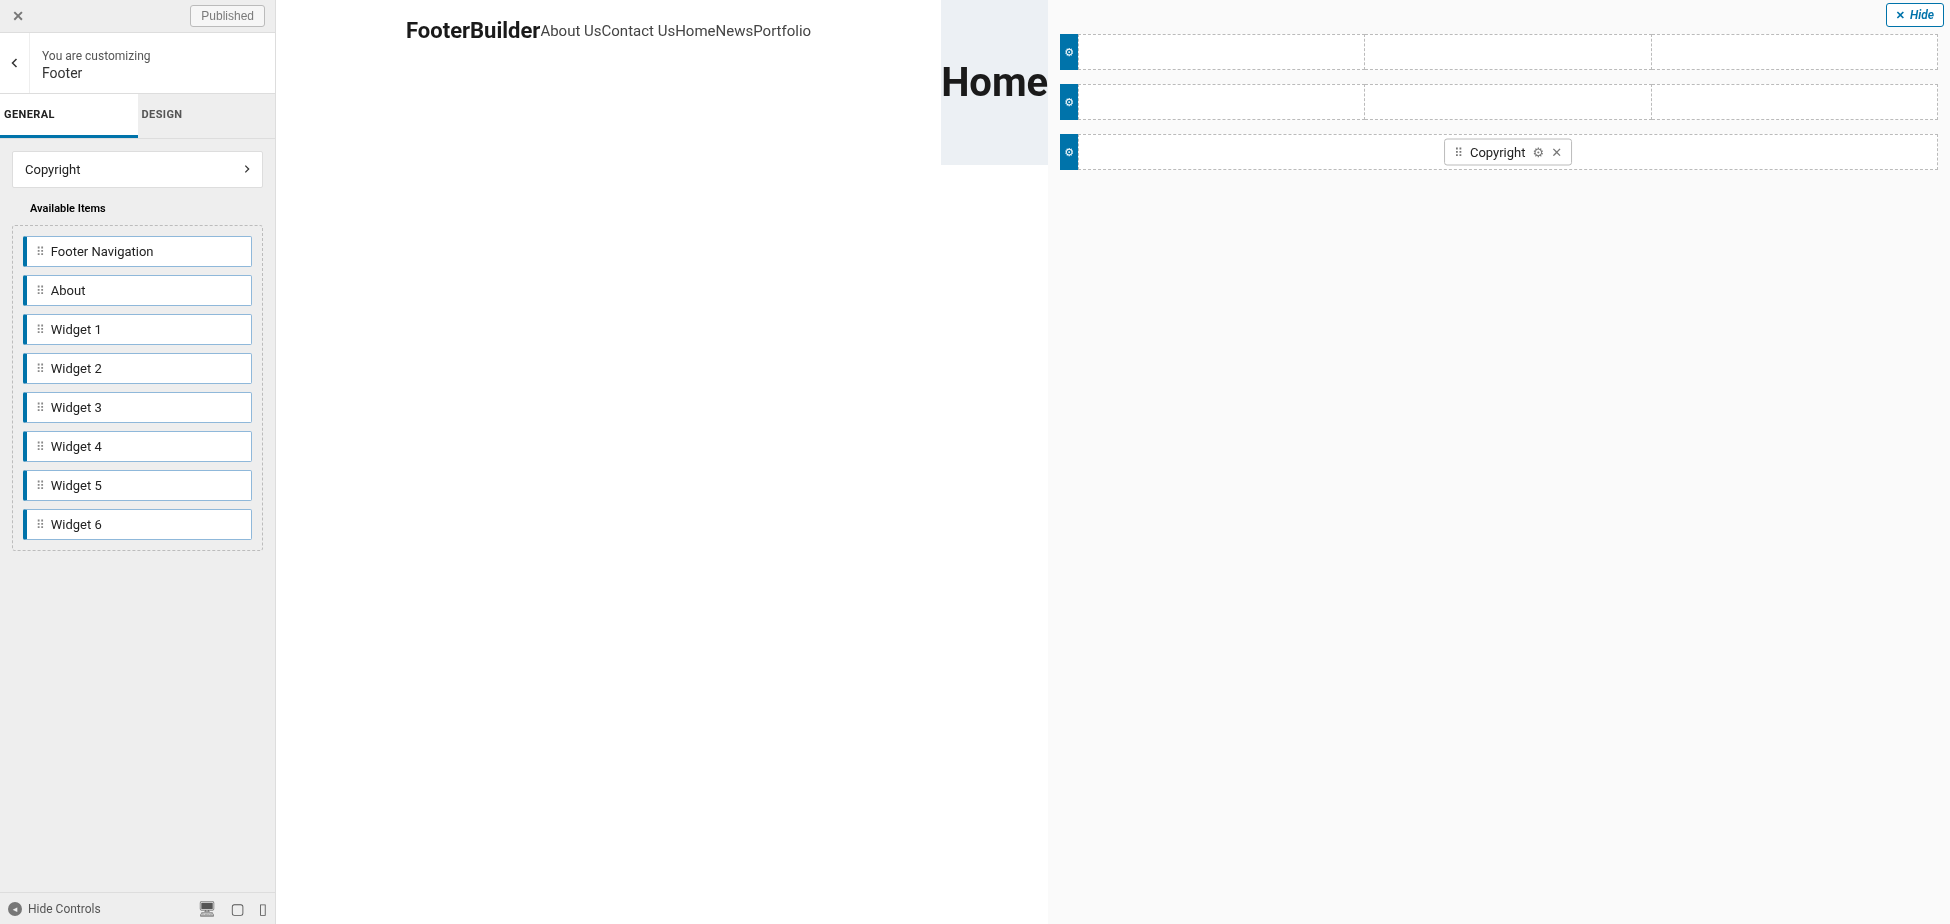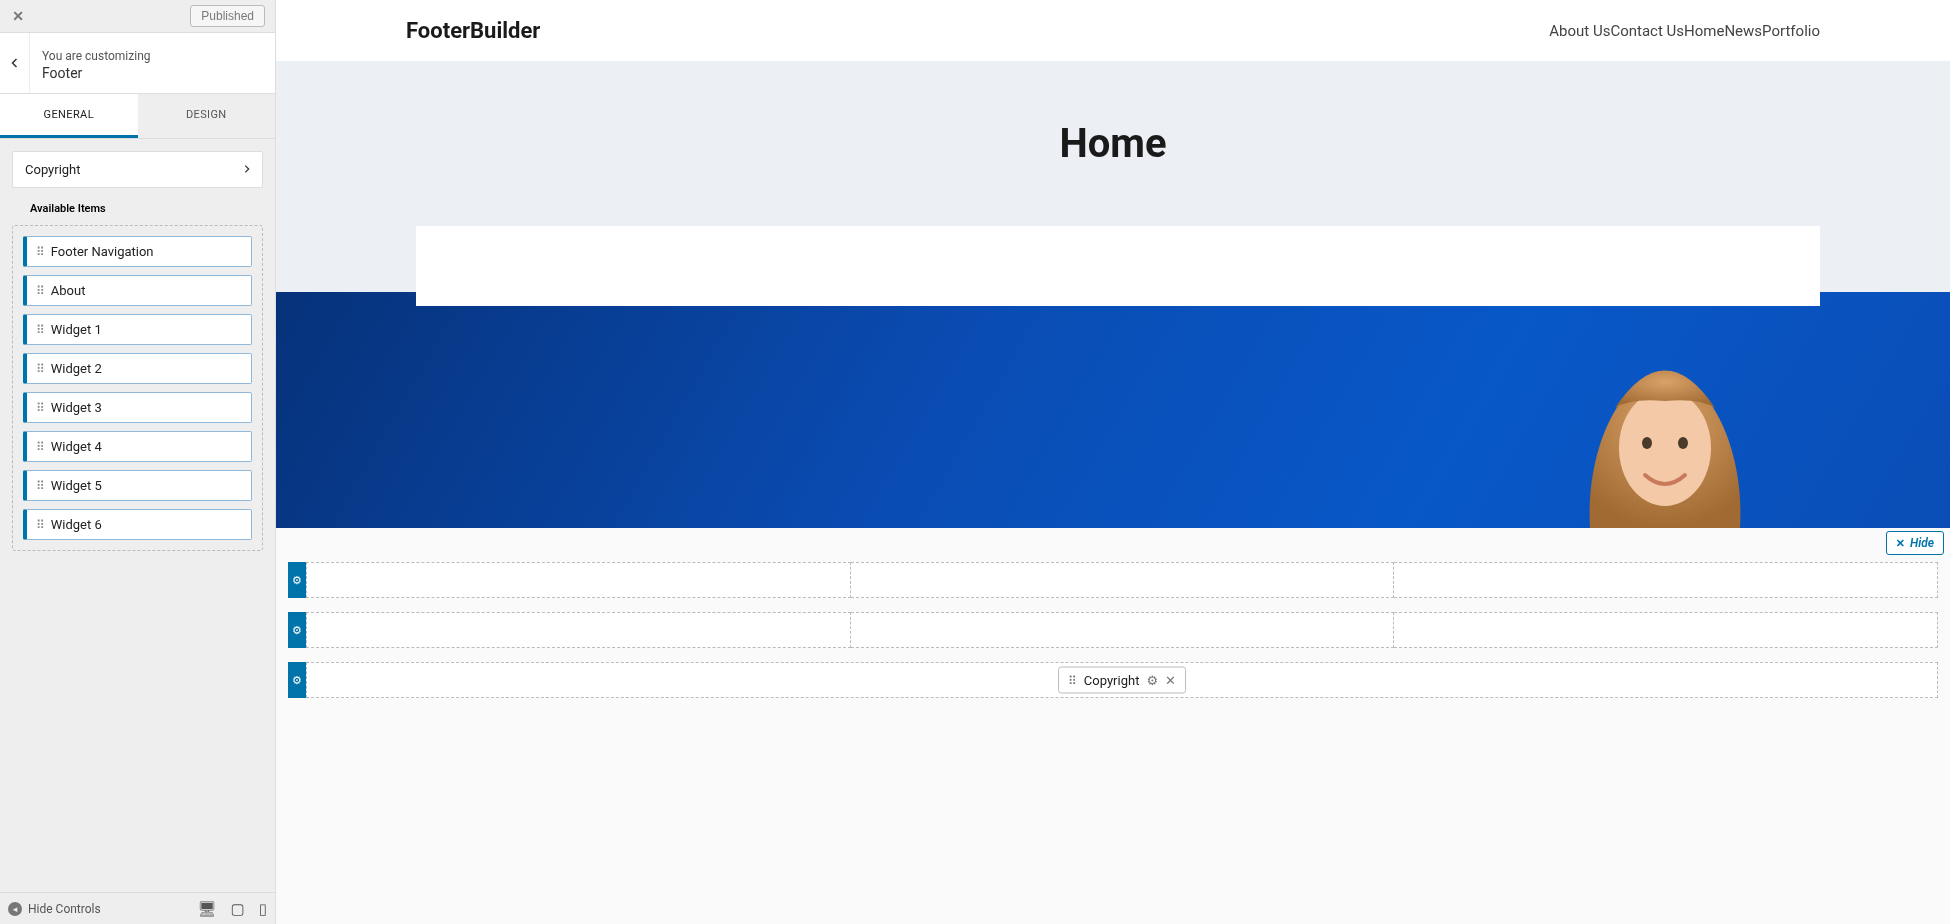--- a/index.html
+++ b/index.html
@@ -12,42 +12,42 @@
   .sb-close{width:16px;height:16px;display:flex;align-items:center;justify-content:center;color:#777;cursor:pointer;font-size:14px;font-weight:bold}
   .sb-pubbtn{border:1px solid #bbb;background:#f6f6f6;color:#7a7a7a;font-size:12px;padding:3px 10px;border-radius:3px}
   .sb-head{display:flex;align-items:flex-start;border-bottom:1px solid #ddd;background:#fff}
   .sb-back{width:30px;align-self:stretch;display:flex;align-items:center;justify-content:center;border-right:1px solid #eee;cursor:pointer;color:#333}
   .sb-back svg{width:12px;height:12px}
   .sb-headtxt{padding:16px 12px 12px}
   .sb-subtle{color:#555;font-size:12px}
   .sb-title{font-size:14px;font-weight:400;color:#333;margin-top:2px}
 
   .sb-tabs{display:flex;background:#eee;border-bottom:1px solid #ddd}
-  .sb-tab{flex:1;text-align:center;font-size:11px;font-weight:400;letter-spacing:.4px;padding:14px 4px;color:#555;cursor:pointer}
+  .sb-tab{flex:1;text-align:left;font-size:11px;font-weight:700;letter-spacing:.4px;padding:14px 4px;color:#555;cursor:pointer}
   .sb-tab.active{background:#fff;border-bottom:3px solid #0073aa;color:#222}
 
   .sb-body{flex:1;overflow:auto;padding:12px}
   .sb-row{background:#fff;border:1px solid #ddd;border-radius:2px;display:flex;align-items:center;justify-content:space-between;padding:10px 10px 10px 12px;font-size:13px;cursor:pointer;margin-bottom:14px}
   .chev{color:#333}
   .chev svg{width:10px;height:10px}
 
   .avail-title{font-size:11px;font-weight:600;color:#000000;margin:4px 16px 10px;padding-left:2px}
   .avail-box{border:1px dashed #bcbcbc;border-radius:3px;padding:10px}
   .avail-item{background:#fff;border:1px solid #8fb8da;border-left:4px solid #0073aa;border-radius:2px;display:flex;align-items:center;gap:6px;padding:7px 9px;font-size:13px;margin-bottom:8px;cursor:grab}
   .avail-item:last-child{margin-bottom:0}
   .grip{color:#888;font-size:12px;line-height:1;user-select:none}
 
   .sb-footer{height:32px;border-top:1px solid #ddd;background:#eee;display:flex;align-items:center;justify-content:space-between;padding:0 8px}
   .hide-ctl{display:flex;align-items:center;gap:6px;color:#555;font-size:12px;cursor:pointer}
   .hide-ctl-ico{width:14px;height:14px;border-radius:50%;background:#777;color:#eee;display:flex;align-items:center;justify-content:center;font-size:9px}
   .devices{display:flex;gap:14px;color:#555}
   .devices span{cursor:pointer;font-size:15px}
 
   
-  .preview{flex:1;height:100%;position:relative;overflow:hidden;display:flex;flex-direction:column;background:#fff}
+  .preview{flex:1;height:100%;position:relative;overflow:hidden;display:flex;background:#fff}
   .site-header{height:61px;display:flex;align-items:center;justify-content:space-between;padding:0 130px;background:#fff}
   .brand{font-size:22px;font-weight:700;color:#1a1a1a}
   .nav{display:flex;}
   .nav a{color:#444;text-decoration:none;font-size:15px}
 
   .hero{background:#ecf0f4;height:165px;display:flex;align-items:center;justify-content:center}
   .hero h1{font-size:40px;font-weight:700;color:#1a1a1a}
 
   .undergap{height:66px;background:#ecf0f4;position:relative}
   .whiteblock{position:absolute;left:140px;right:130px;top:0;bottom:0;background:#fff}

